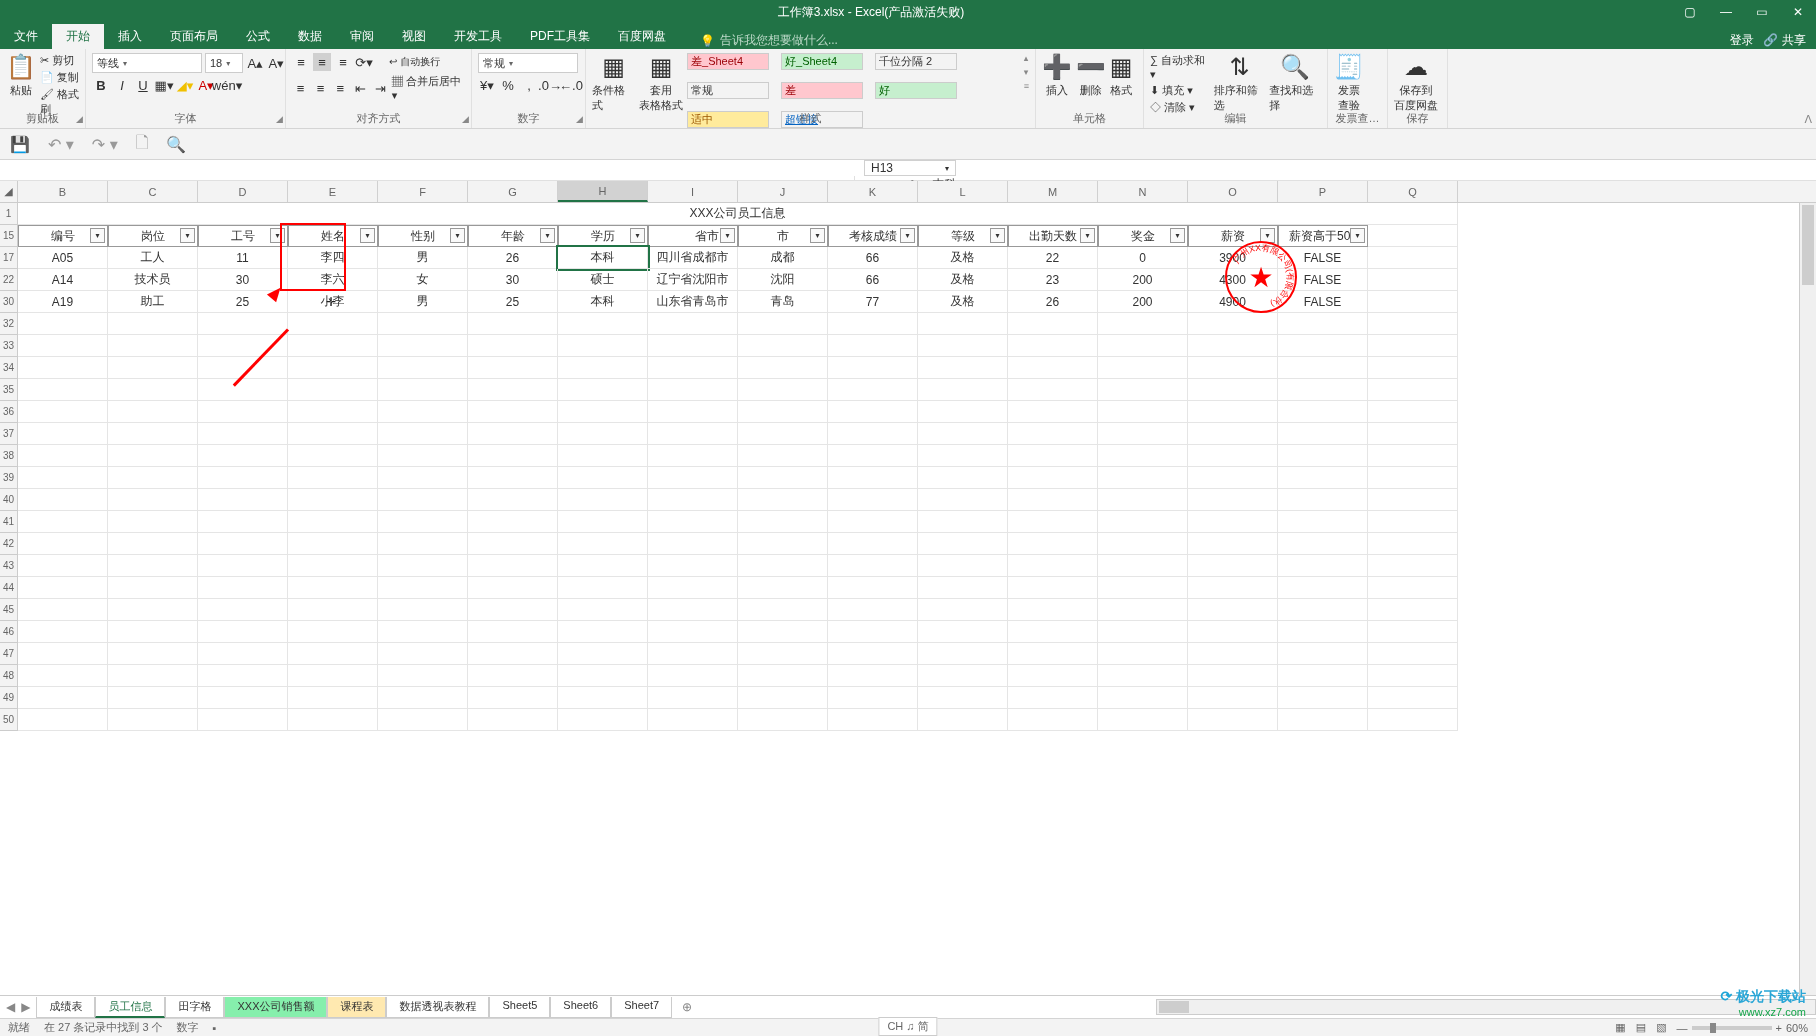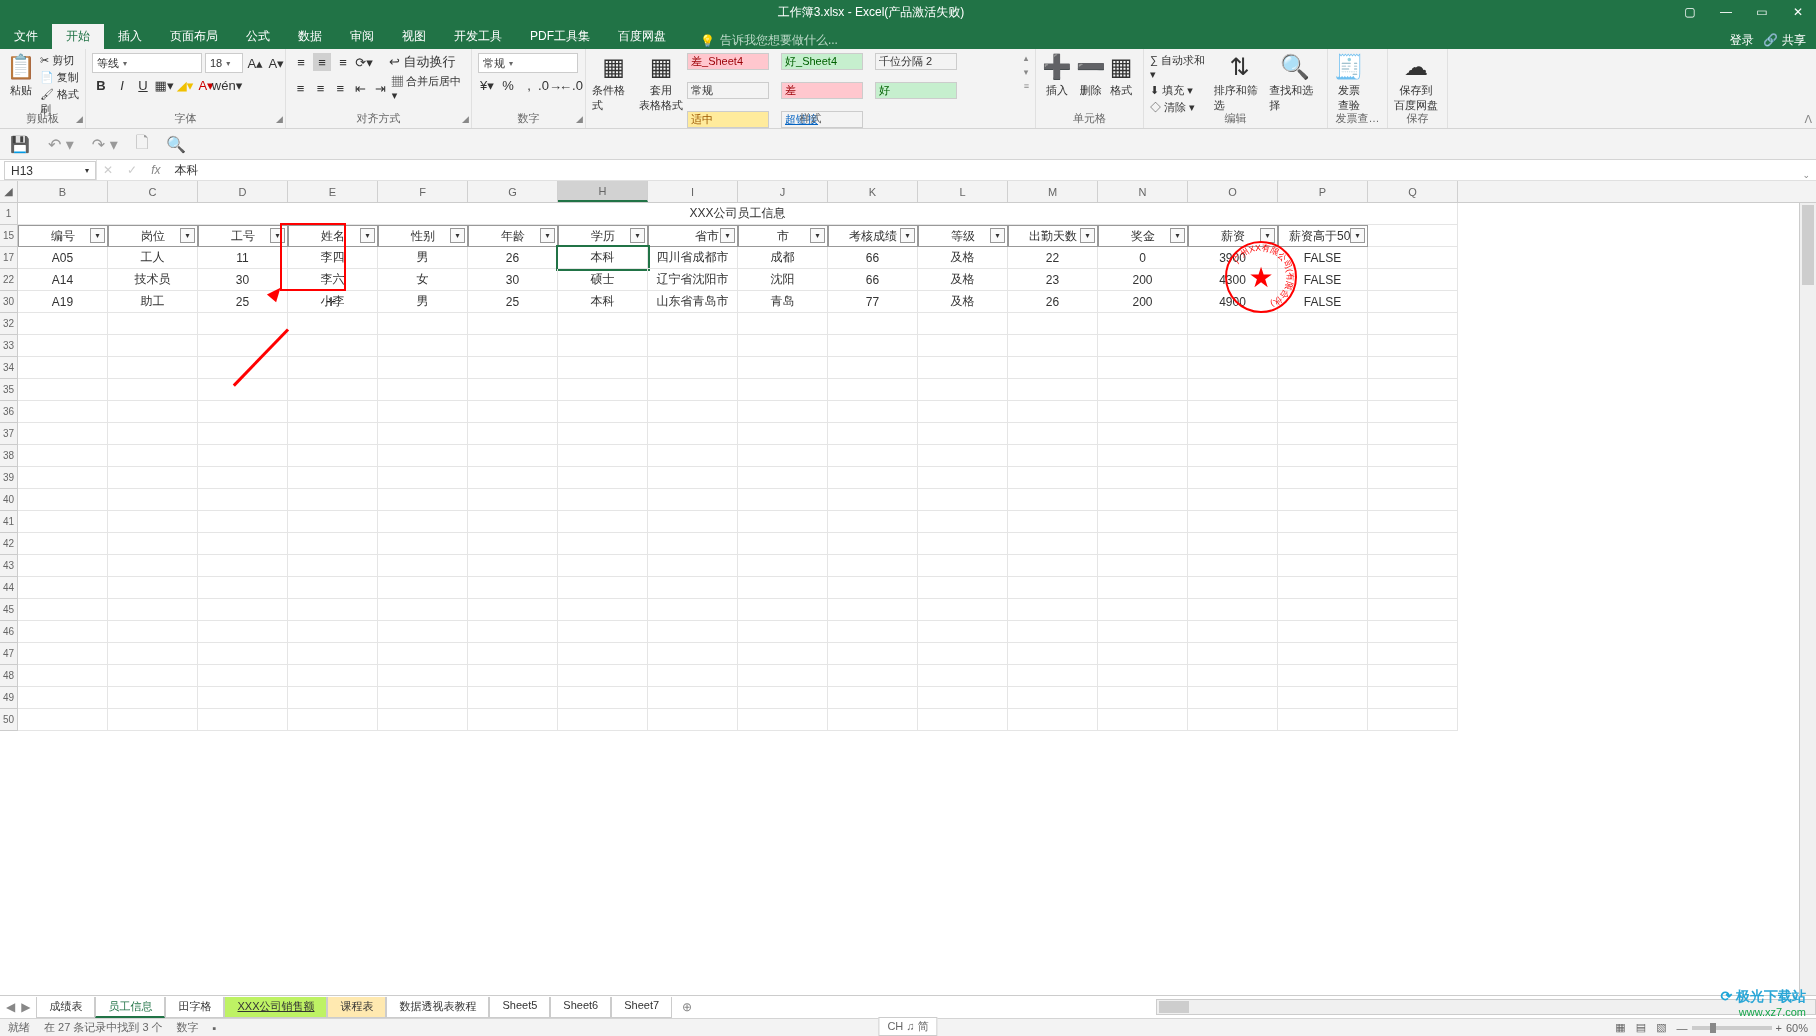--- a/index.html
+++ b/index.html
@@ -20,21 +20,21 @@
 .rgroup .launcher{position:absolute;bottom:4px;right:2px;font-size:9px;color:#888;cursor:pointer;}
 .rgroup .body{display:flex;gap:4px;height:60px;align-items:flex-start;}
 .rvert{display:flex;flex-direction:column;gap:2px;align-items:center;justify-content:center;cursor:pointer;font-size:11px;}
 .rvert .bigicon{font-size:24px;}
 .rrow{display:flex;gap:3px;align-items:center;justify-content:flex-end;}
 .smallicon{width:18px;height:18px;display:flex;align-items:center;justify-content:center;cursor:pointer;font-size:13px;}
 .combo{border:1px solid #ccc;background:#fff;height:20px;display:flex;align-items:center;padding:0 4px;font-size:11px;cursor:pointer;}
 .combo .dd{margin-left:4px;font-size:8px;color:#666;}
 .qat{height:31px;background:#f3f3f3;display:flex;align-items:center;padding:0 10px;gap:18px;border-bottom:1px solid #d4d4d4;}
 .qat .qbtn{font-size:16px;color:#217346;cursor:pointer;}
-.fbar{height:21px;border-bottom:1px solid #e0e0e0;display:flex;align-items:flex-end;font-size:12px;}
+.fbar{height:21px;border-bottom:1px solid #e0e0e0;display:flex;align-items:center;font-size:12px;flex-direction:column;}
 .namebox{width:92px;border:1px solid #d0d0d0;height:19px;padding:0 6px;display:flex;align-items:center;justify-content:space-between;margin-left:4px;}
 .fbox{flex:1;border-left:1px solid #e0e0e0;padding:0 6px;display:flex;align-items:center;gap:14px;height:100%;}
 .fx{font-style:italic;color:#888;}
 .grid{position:relative;height:calc(100% - 24px - 25px - 80px - 31px - 21px - 23px - 18px);overflow:hidden;}
 .cols{display:flex;height:22px;background:#f3f3f3;border-bottom:1px solid #ccc;}
 .rowh{width:18px;border-right:1px solid #ccc;display:flex;align-items:center;justify-content:center;font-size:11px;color:#666;}
 .colh{border-right:1px solid #d0d0d0;display:flex;align-items:center;justify-content:center;font-size:11px;color:#666;cursor:pointer;}
 .colh.active{background:#d2d2d2;border-bottom:2px solid #217346;}
 .gridbody{position:absolute;top:22px;left:0;right:0;bottom:0;}
 .gridrow{display:flex;height:22px;}
@@ -156,21 +156,21 @@
   </div>
 
   <div class="rgroup" style="width:186px;">
     <div class="body" style="flex-direction:column;gap:3px;">
       <div class="rrow">
         <div class="smallicon">≡</div>
         <div class="smallicon" style="background:#d0d0d0;">≡</div>
         <div class="smallicon">≡</div>
         <div class="smallicon">⟳▾</div>
         <div style="width:10px;"></div>
-        <div style="font-size:13px;"><span>↩</span> <span>自动换行</span></div>
+        <div style="font-size:10px;"><span>↩</span> <span>自动换行</span></div>
       </div>
       <div class="rrow">
         <div class="smallicon">≡</div>
         <div class="smallicon">≡</div>
         <div class="smallicon">≡</div>
         <div class="smallicon">⇤</div>
         <div class="smallicon">⇥</div>
         <div style="font-size:11px;"><span>▦</span> <span>合并后居中</span> ▾</div>
       </div>
     </div>
@@ -794,21 +794,21 @@
 
 <div class="sheettabs">
   <div class="nav">
     <span>◀</span>
     <span>▶</span>
   </div>
   <div id="stabs" style="display:flex;">
       <div class="stab">成绩表</div>
       <div class="stab active">员工信息</div>
       <div class="stab">田字格</div>
-      <div class="stab" style="background: #bef264; text-decoration: underline;">XXX公司销售额</div>
+      <div class="stab" style="background: #86efac;">XXX公司销售额</div>
       <div class="stab" style="background: rgb(255, 233, 176);">课程表</div>
       <div class="stab">数据透视表教程</div>
       <div class="stab">Sheet5</div>
       <div class="stab">Sheet6</div>
       <div class="stab">Sheet7</div>
     </div>
   <div style="padding:0 10px;color:#888;">⊕</div>
   <div class="hscroll">
       <div class="thumb"></div>
     </div>

